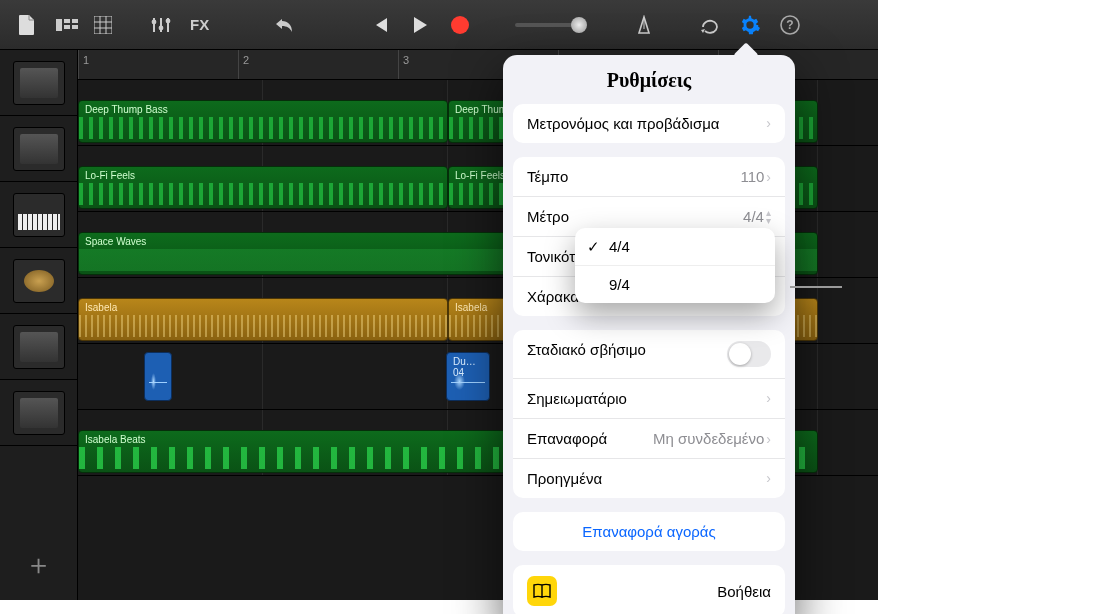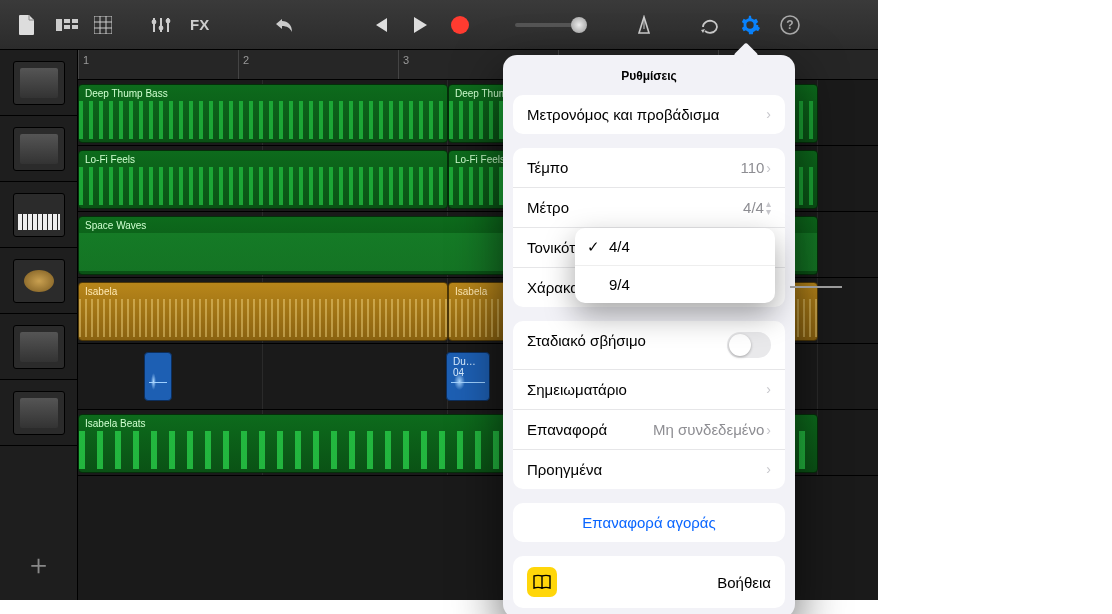--- a/index.html
+++ b/index.html
@@ -24,39 +24,39 @@
   .thumb.keys::before{content:"";position:absolute;left:4px;right:4px;bottom:6px;height:16px;background:repeating-linear-gradient(90deg,#eee 0 4px,#222 4px 5px);}
   .thumb.shaker::before{content:"";position:absolute;inset:10px;background:radial-gradient(#c9a050,#7a5a20);border-radius:50%;}
   .add-track{margin-top:auto;height:70px;display:flex;align-items:center;justify-content:center;color:#888;font-size:28px;}
 
   
   .timeline{flex:1;position:relative;overflow:hidden;background:#1a1a1a;}
   .ruler{height:30px;background:#262626;border-bottom:1px solid #000;display:flex;position:relative;}
   .ruler .bar{flex:1;border-left:1px solid #444;color:#999;font-size:11px;padding:4px 4px;}
   .tracks{position:absolute;top:30px;left:0;right:0;}
   .track-row{height:66px;border-bottom:1px solid #000;position:relative;background:repeating-linear-gradient(90deg,transparent 0 184px,#2a2a2a 184px 185px);}
-  .region{position:absolute;top:4px;bottom:2px;border-radius:4px;padding:3px 6px;font-size:10px;color:#d0ffd0;overflow:hidden;}
+  .region{position:absolute;top:20px;bottom:2px;border-radius:4px;padding:3px 6px;font-size:10px;color:#d0ffd0;overflow:hidden;}
   .region.green{background:linear-gradient(#0d6b1c,#0a5215);border:1px solid #052e0a;}
   .region.green .notes{position:absolute;left:0;right:0;top:16px;bottom:3px;background:
      repeating-linear-gradient(90deg,#1fae3a 0 4px,transparent 4px 10px),
      repeating-linear-gradient(0deg,transparent 0 6px,rgba(0,0,0,0) 6px 7px);
      opacity:.9;}
   .region.green.pad .notes{background:linear-gradient(#1b8a2e,#1b8a2e);opacity:.6;}
   .region.green.beat .notes{background:repeating-linear-gradient(90deg,#25c043 0 6px,transparent 6px 18px);}
   .region.gold{background:linear-gradient(#b8861a,#8a6210);border:1px solid #4d3707;color:#ffe9b3;}
   .region.gold .notes{position:absolute;left:0;right:0;top:16px;bottom:3px;background:repeating-linear-gradient(90deg,rgba(255,230,150,.4) 0 2px,transparent 2px 6px);}
   .region.blue{background:#1d5fb3;border:1px solid #0c2e5c;color:#dbeeff;top:8px;bottom:8px;}
   .region.blue .wave{position:absolute;left:4px;right:4px;top:14px;bottom:4px;}
   .region.blue .wave::before{content:"";position:absolute;left:0;right:0;top:50%;height:1px;background:#9fd0ff;}
   .region.blue .wave::after{content:"";position:absolute;left:10%;width:30%;top:20%;bottom:20%;background:radial-gradient(ellipse,#aad6ff 0%,transparent 70%);}
 
   
   .popover{position:absolute;left:503px;top:55px;width:292px;background:#f2f2f7;border-radius:14px;box-shadow:0 18px 50px rgba(0,0,0,.6);padding:0;z-index:50;}
   .popover::before{content:"";position:absolute;top:-9px;right:40px;width:18px;height:18px;background:#f2f2f7;transform:rotate(45deg);border-radius:3px;}
-  .pop-title{text-align:center;font-weight:600;font-size:12px;padding:14px 0 12px;color:#000;}
+  .pop-title{text-align:center;font-weight:600;font-size:20px;padding:14px 0 12px;color:#000;font-family:Liberation Serif, serif;}
   .pop-section{background:#fff;border-radius:10px;margin:0 10px 14px;overflow:hidden;}
   .pop-row{display:flex;align-items:flex-start;justify-content:space-between;padding:11px 14px;font-size:15px;color:#000;border-top:1px solid #e6e6e8;position:relative;}
   .pop-row:first-child{border-top:none;}
   .pop-row .val{color:#8e8e93;display:flex;align-items:center;gap:2px;}
   .chev{color:#c7c7cc;font-size:14px;}
   .updown{color:#c7c7cc;font-size:10px;line-height:8px;text-align:center;}
   .toggle{width:44px;height:26px;background:#e9e9eb;border-radius:13px;position:relative;}
   .toggle::after{content:"";position:absolute;width:22px;height:22px;border-radius:50%;background:#fff;left:2px;top:2px;box-shadow:0 1px 3px rgba(0,0,0,.3);}
   .restore{color:#0a66ff;text-align:center;justify-content:center;font-size:15px;}
   .help-row{display:flex;align-items:center;gap:10px;}

